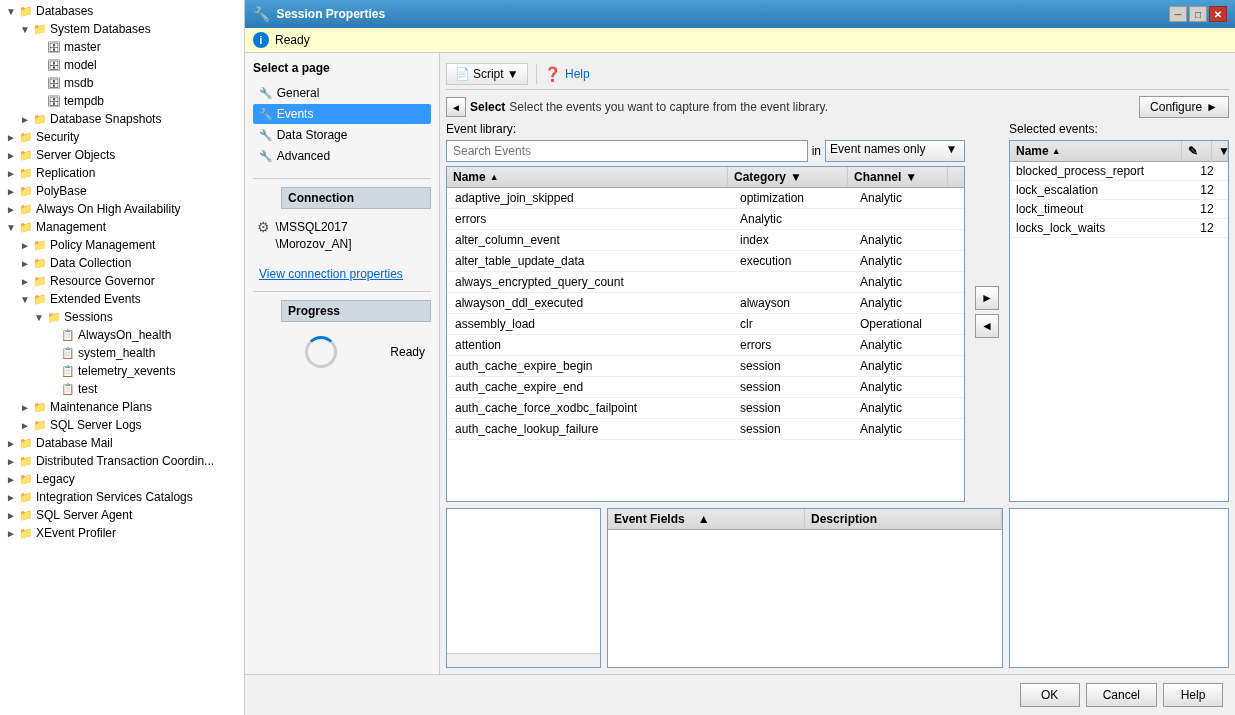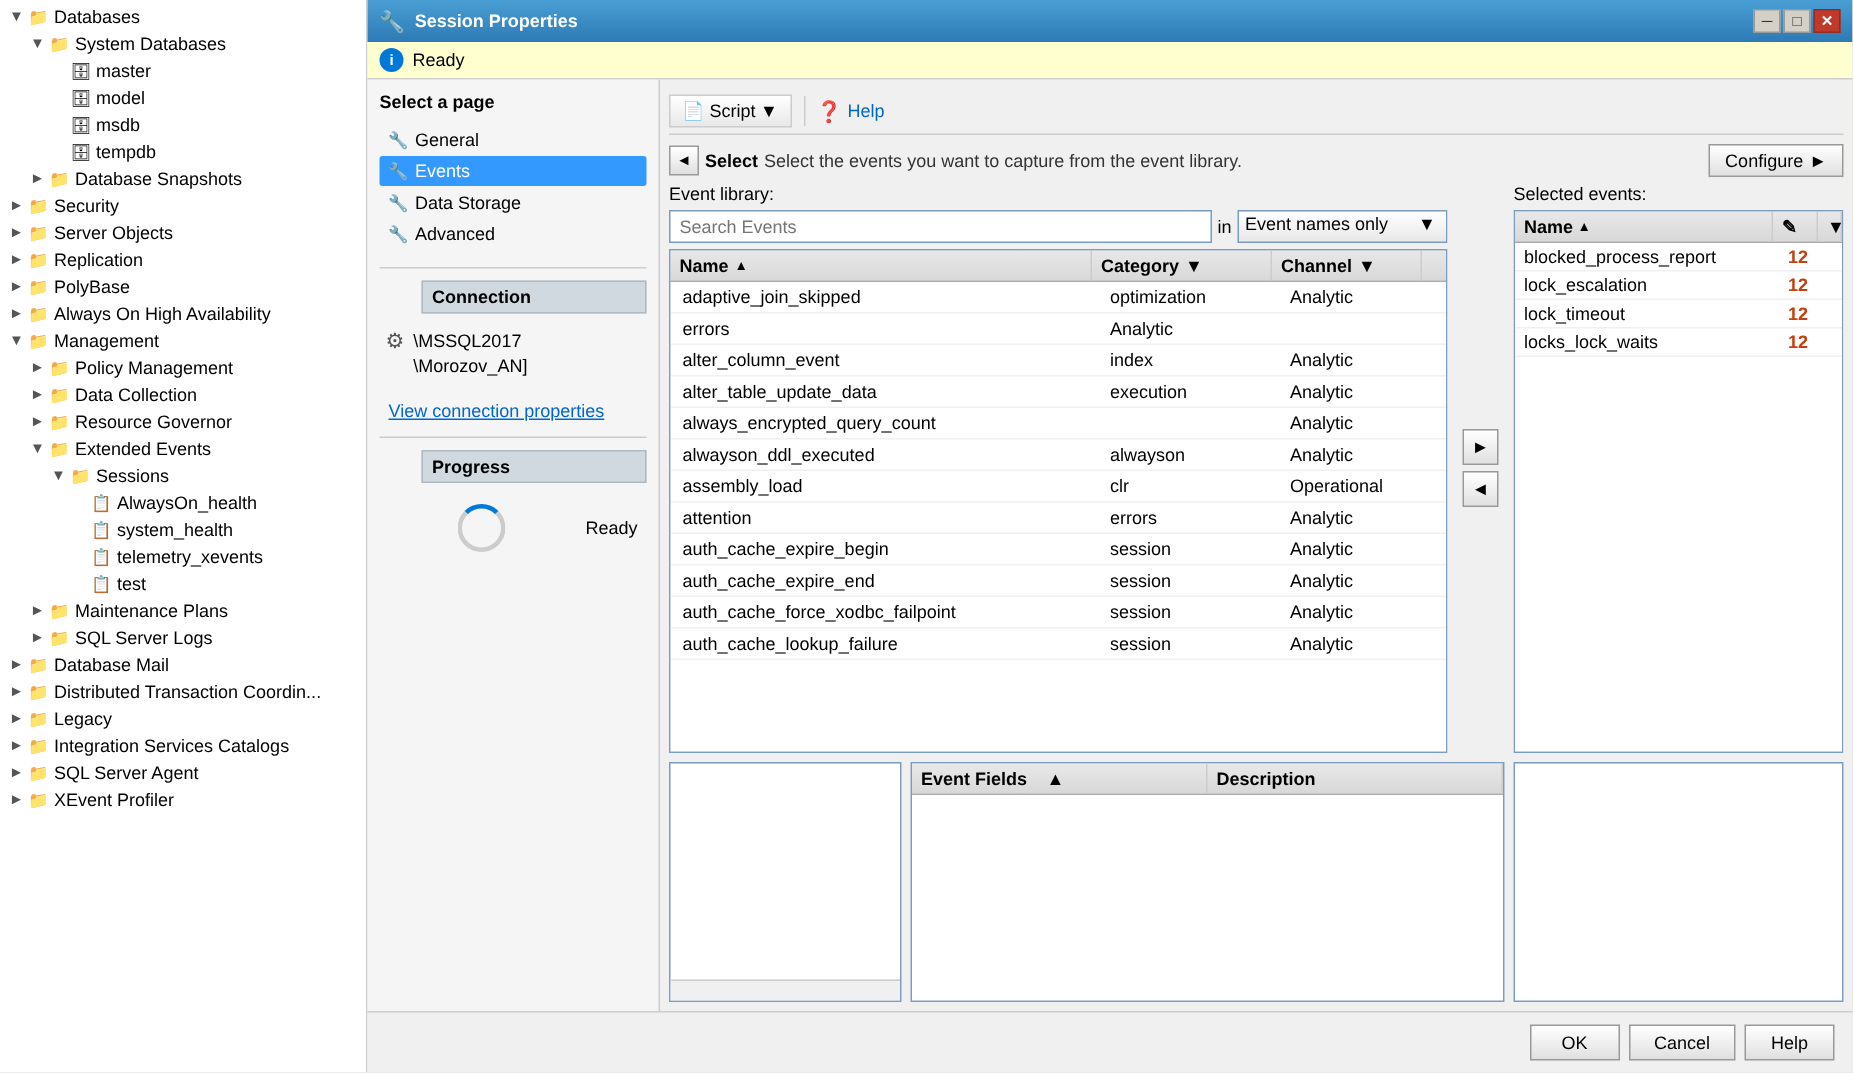--- a/index.html
+++ b/index.html
@@ -88,21 +88,21 @@
 
     
     .event-right { width: 220px; display: flex; flex-direction: column; overflow: hidden; }
     .selected-events-label { font-size: 12px; margin-bottom: 4px; }
     .selected-events-table { flex: 1; border: 1px solid #7a9cc0; overflow: hidden; display: flex; flex-direction: column; }
     .selected-events-header { display: grid; grid-template-columns: 1fr 30px 16px; background: linear-gradient(to bottom, #e8e8e8, #d8d8d8); border-bottom: 1px solid #aaa; }
     .sel-header-cell { padding: 3px 6px; font-weight: bold; border-right: 1px solid #ccc; font-size: 12px; display: flex; align-items: center; gap: 3px; }
     .selected-events-body { flex: 1; background: white; overflow-y: auto; }
     .sel-row { display: grid; grid-template-columns: 1fr 30px; padding: 2px 6px; border-bottom: 1px solid #f0f0f0; cursor: pointer; }
     .sel-cell { font-size: 12px; overflow: hidden; text-overflow: ellipsis; white-space: nowrap; }
-    .sel-cell.count { color: #c2410c; font-weight: bold; }
+    .sel-cell.count { color: #000000; font-weight: normal; text-align: center; }
 
     
     .bottom-area { height: 160px; display: flex; gap: 6px; margin-top: 6px; }
     .bottom-left { width: 155px; border: 1px solid #7a9cc0; background: white; display: flex; flex-direction: column; overflow: hidden; }
     .bottom-scroll { flex: 1; overflow-y: scroll; }
 
     .bottom-middle { flex: 1; border: 1px solid #7a9cc0; background: white; overflow: hidden; display: flex; flex-direction: column; }
     .bottom-middle-header { background: linear-gradient(to bottom, #e8e8e8, #d8d8d8); border-bottom: 1px solid #aaa; display: grid; grid-template-columns: 1fr 1fr; }
     .bm-header-cell { padding: 3px 6px; font-weight: bold; border-right: 1px solid #ccc; font-size: 12px; display: flex; align-items: center; gap: 13px; }
     .bottom-middle-body { flex: 1; overflow-y: auto; }

